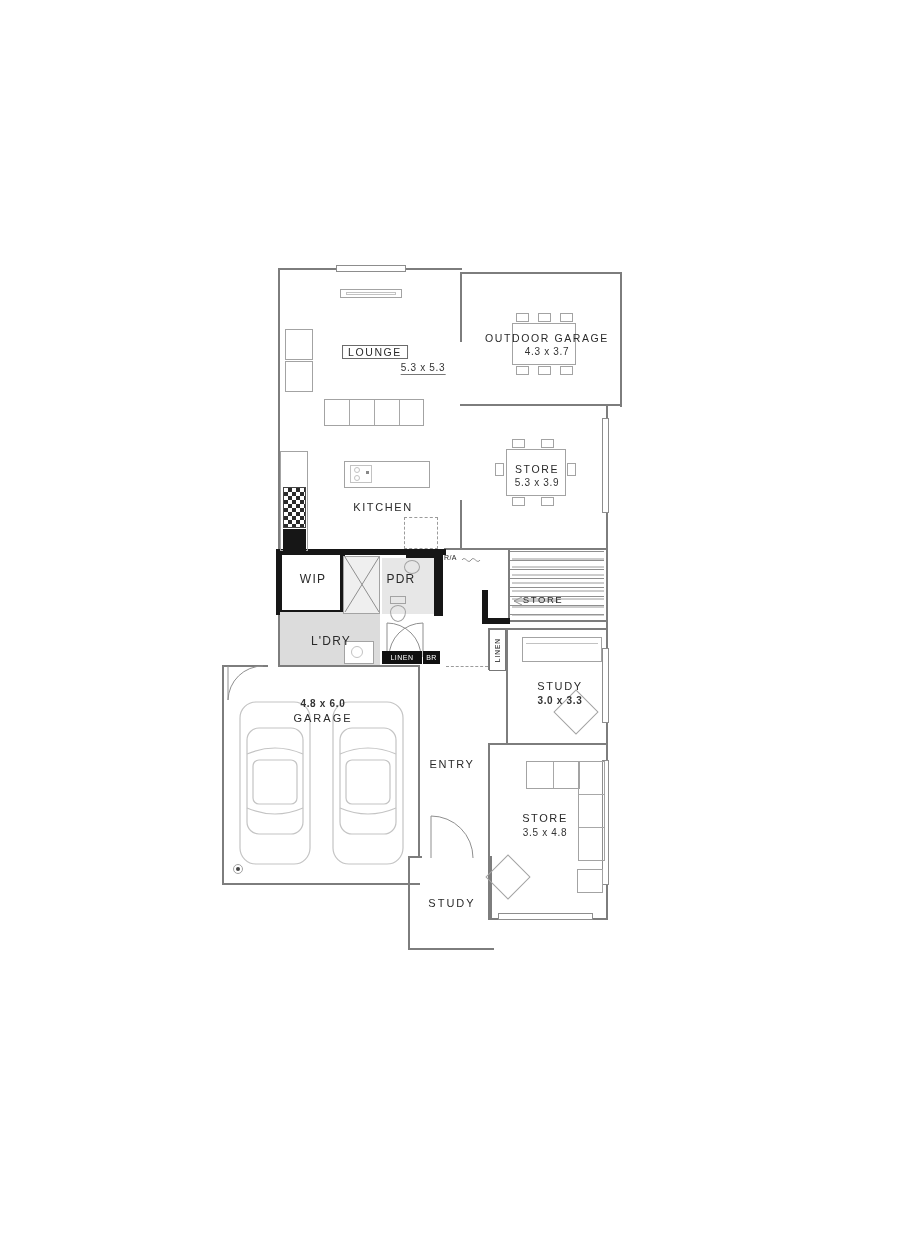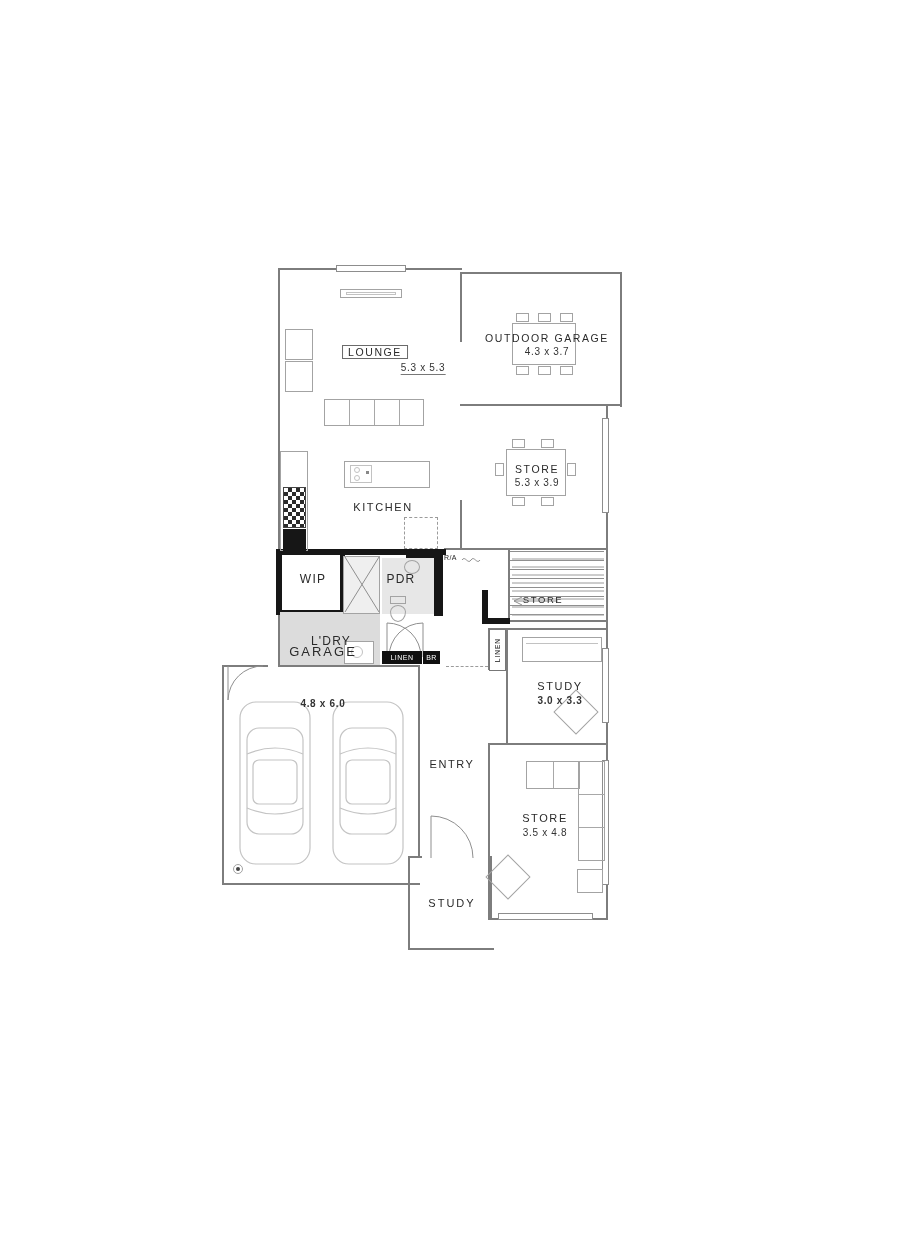--- a/index.html
+++ b/index.html
@@ -202,21 +202,21 @@
   <div class="tag" style="left:423px;top:651px;width:17px;height:13px">
     <span>BR</span>
   </div>
   <div class="vtag" style="left:489px;top:629px;width:17px;height:42px">
     <span class="vtxt">LINEN</span>
   </div>
 
   <div class="lbl" style="left:560px;top:680px">STUDY</div>
   <div class="lbl dim bold" style="left:560px;top:695px">3.0 x 3.3</div>
 
-  <div class="lbl" style="left:323px;top:644px;font-size:13px;letter-spacing:2px">GARAGE</div>
+  <div class="lbl" style="left:323px;top:712px;font-size:11px;letter-spacing:2px">GARAGE</div>
   <div class="lbl dim bold" style="left:323px;top:698px">4.8 x 6.0</div>
 
   <div class="lbl" style="left:452px;top:758px">ENTRY</div>
 
   <div class="lbl" style="left:545px;top:812px">STORE</div>
   <div class="lbl dim" style="left:545px;top:827px">3.5 x 4.8</div>
 
   <div class="lbl" style="left:452px;top:897px;letter-spacing:2px">STUDY</div>
 
 </div>

